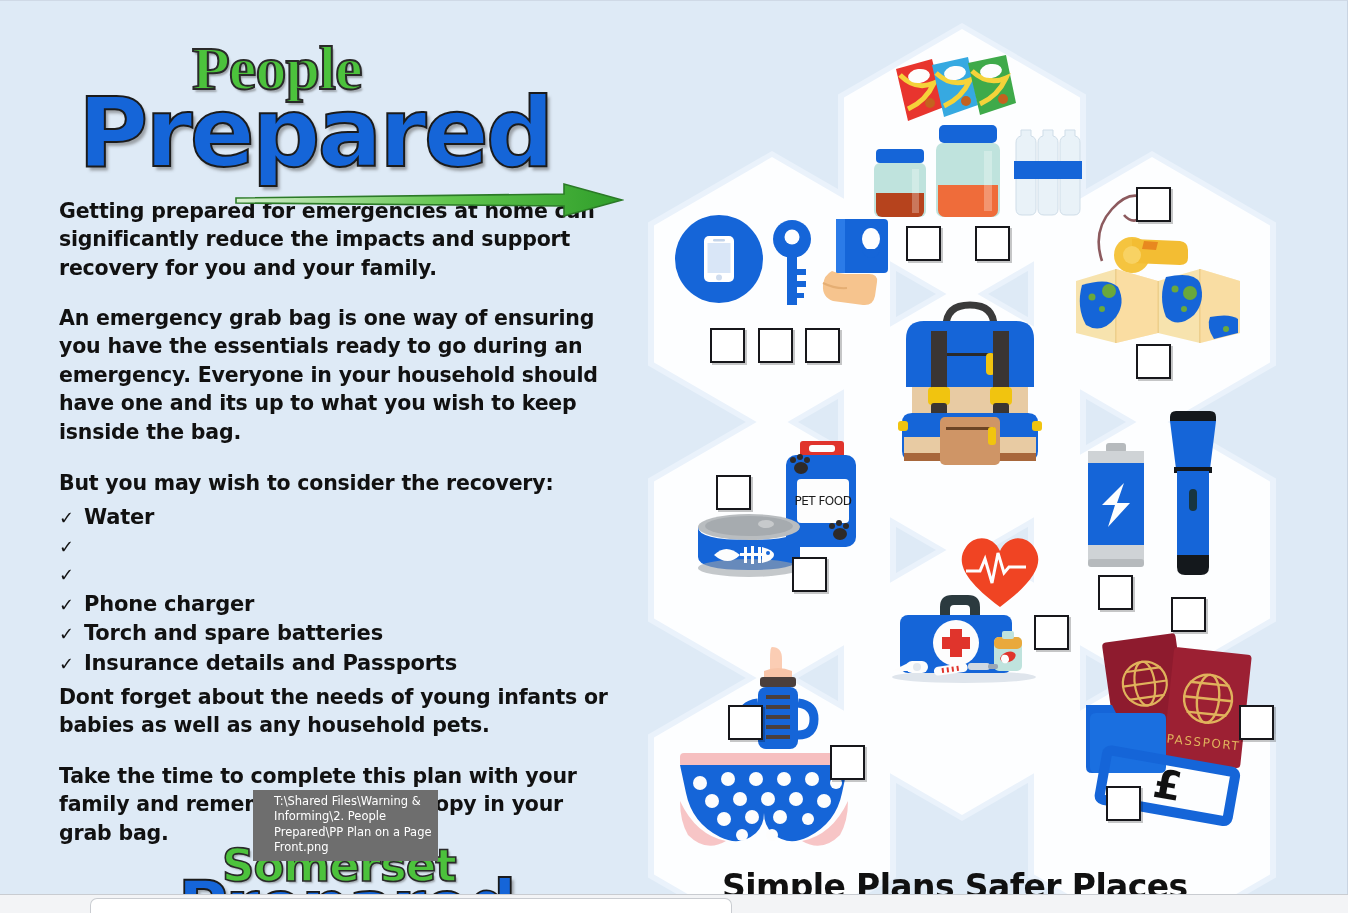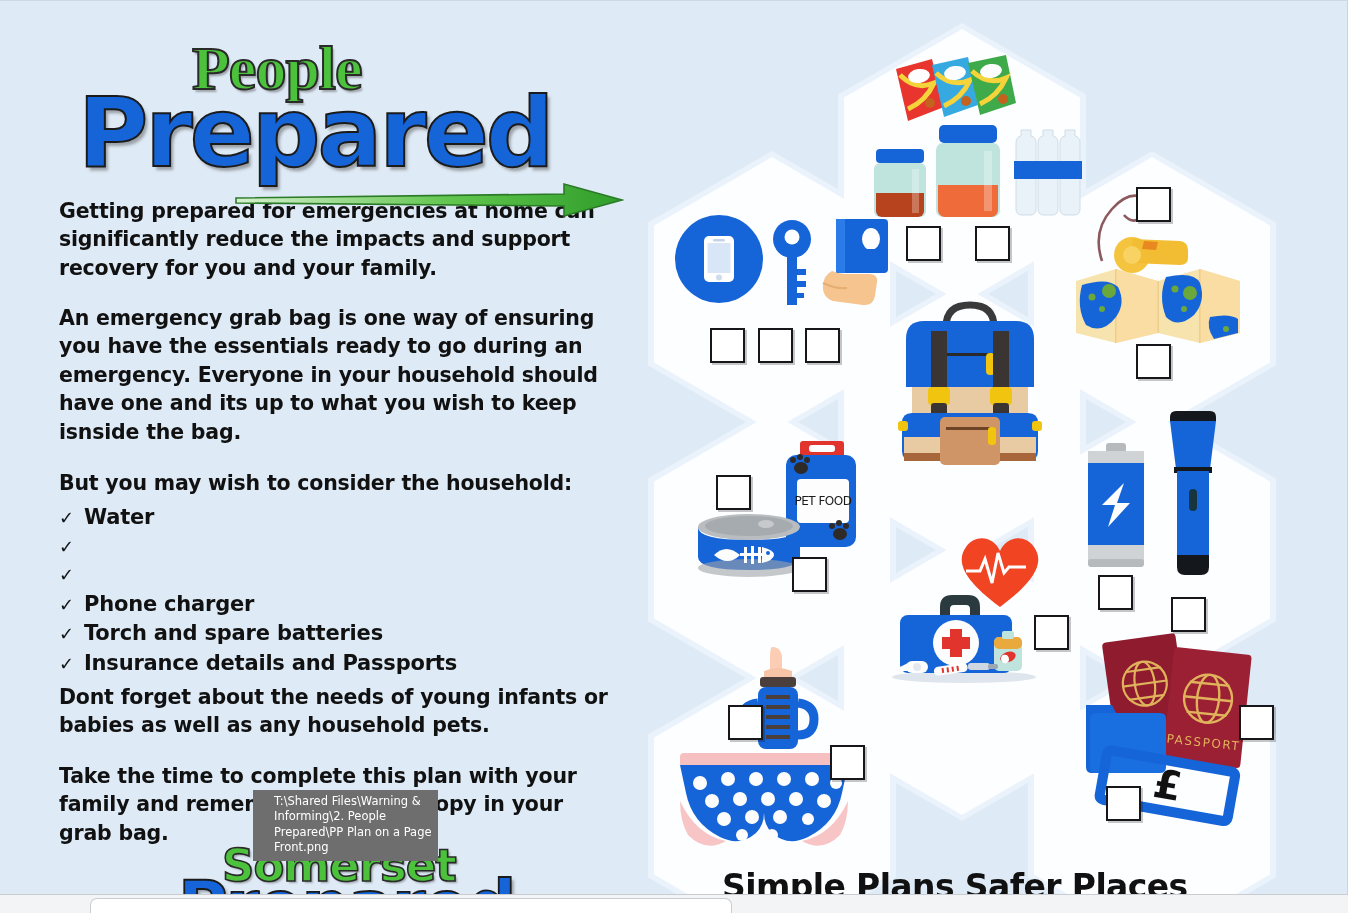--- a/index.html
+++ b/index.html
@@ -130,21 +130,21 @@
               <stop offset="55%" stop-color="#62c64e"></stop>
               <stop offset="100%" stop-color="#2f9e2a"></stop>
           </linearGradient>
         </defs>
         <path d="M2,17 L330,13 L330,3 L388,19 L330,35 L330,25 L2,22 Z" fill="url(#ag)" stroke="#2b7a27" stroke-width="1.6"></path>
       </svg>
     </div>
 
     <div class="body-text" id="p1">Getting prepared for emergencies at home can significantly reduce the impacts and support recovery for you and your family.</div>
     <div class="body-text" id="p2">An emergency grab bag is one way of ensuring you have the essentials ready to go during an emergency. Everyone in your household should have one and its up to what you wish to keep isnside the bag.</div>
-    <div class="body-text" id="p3">But you may wish to consider the household:</div>
+    <div class="body-text" id="p3">But you may wish to consider the recovery:</div>
 
     <ul class="checklist">
       <li>
           <span class="tick">✓</span>
           <span>Water</span>
         </li>
       <li>
           <span class="tick">✓</span>
         </li>
       <li>

